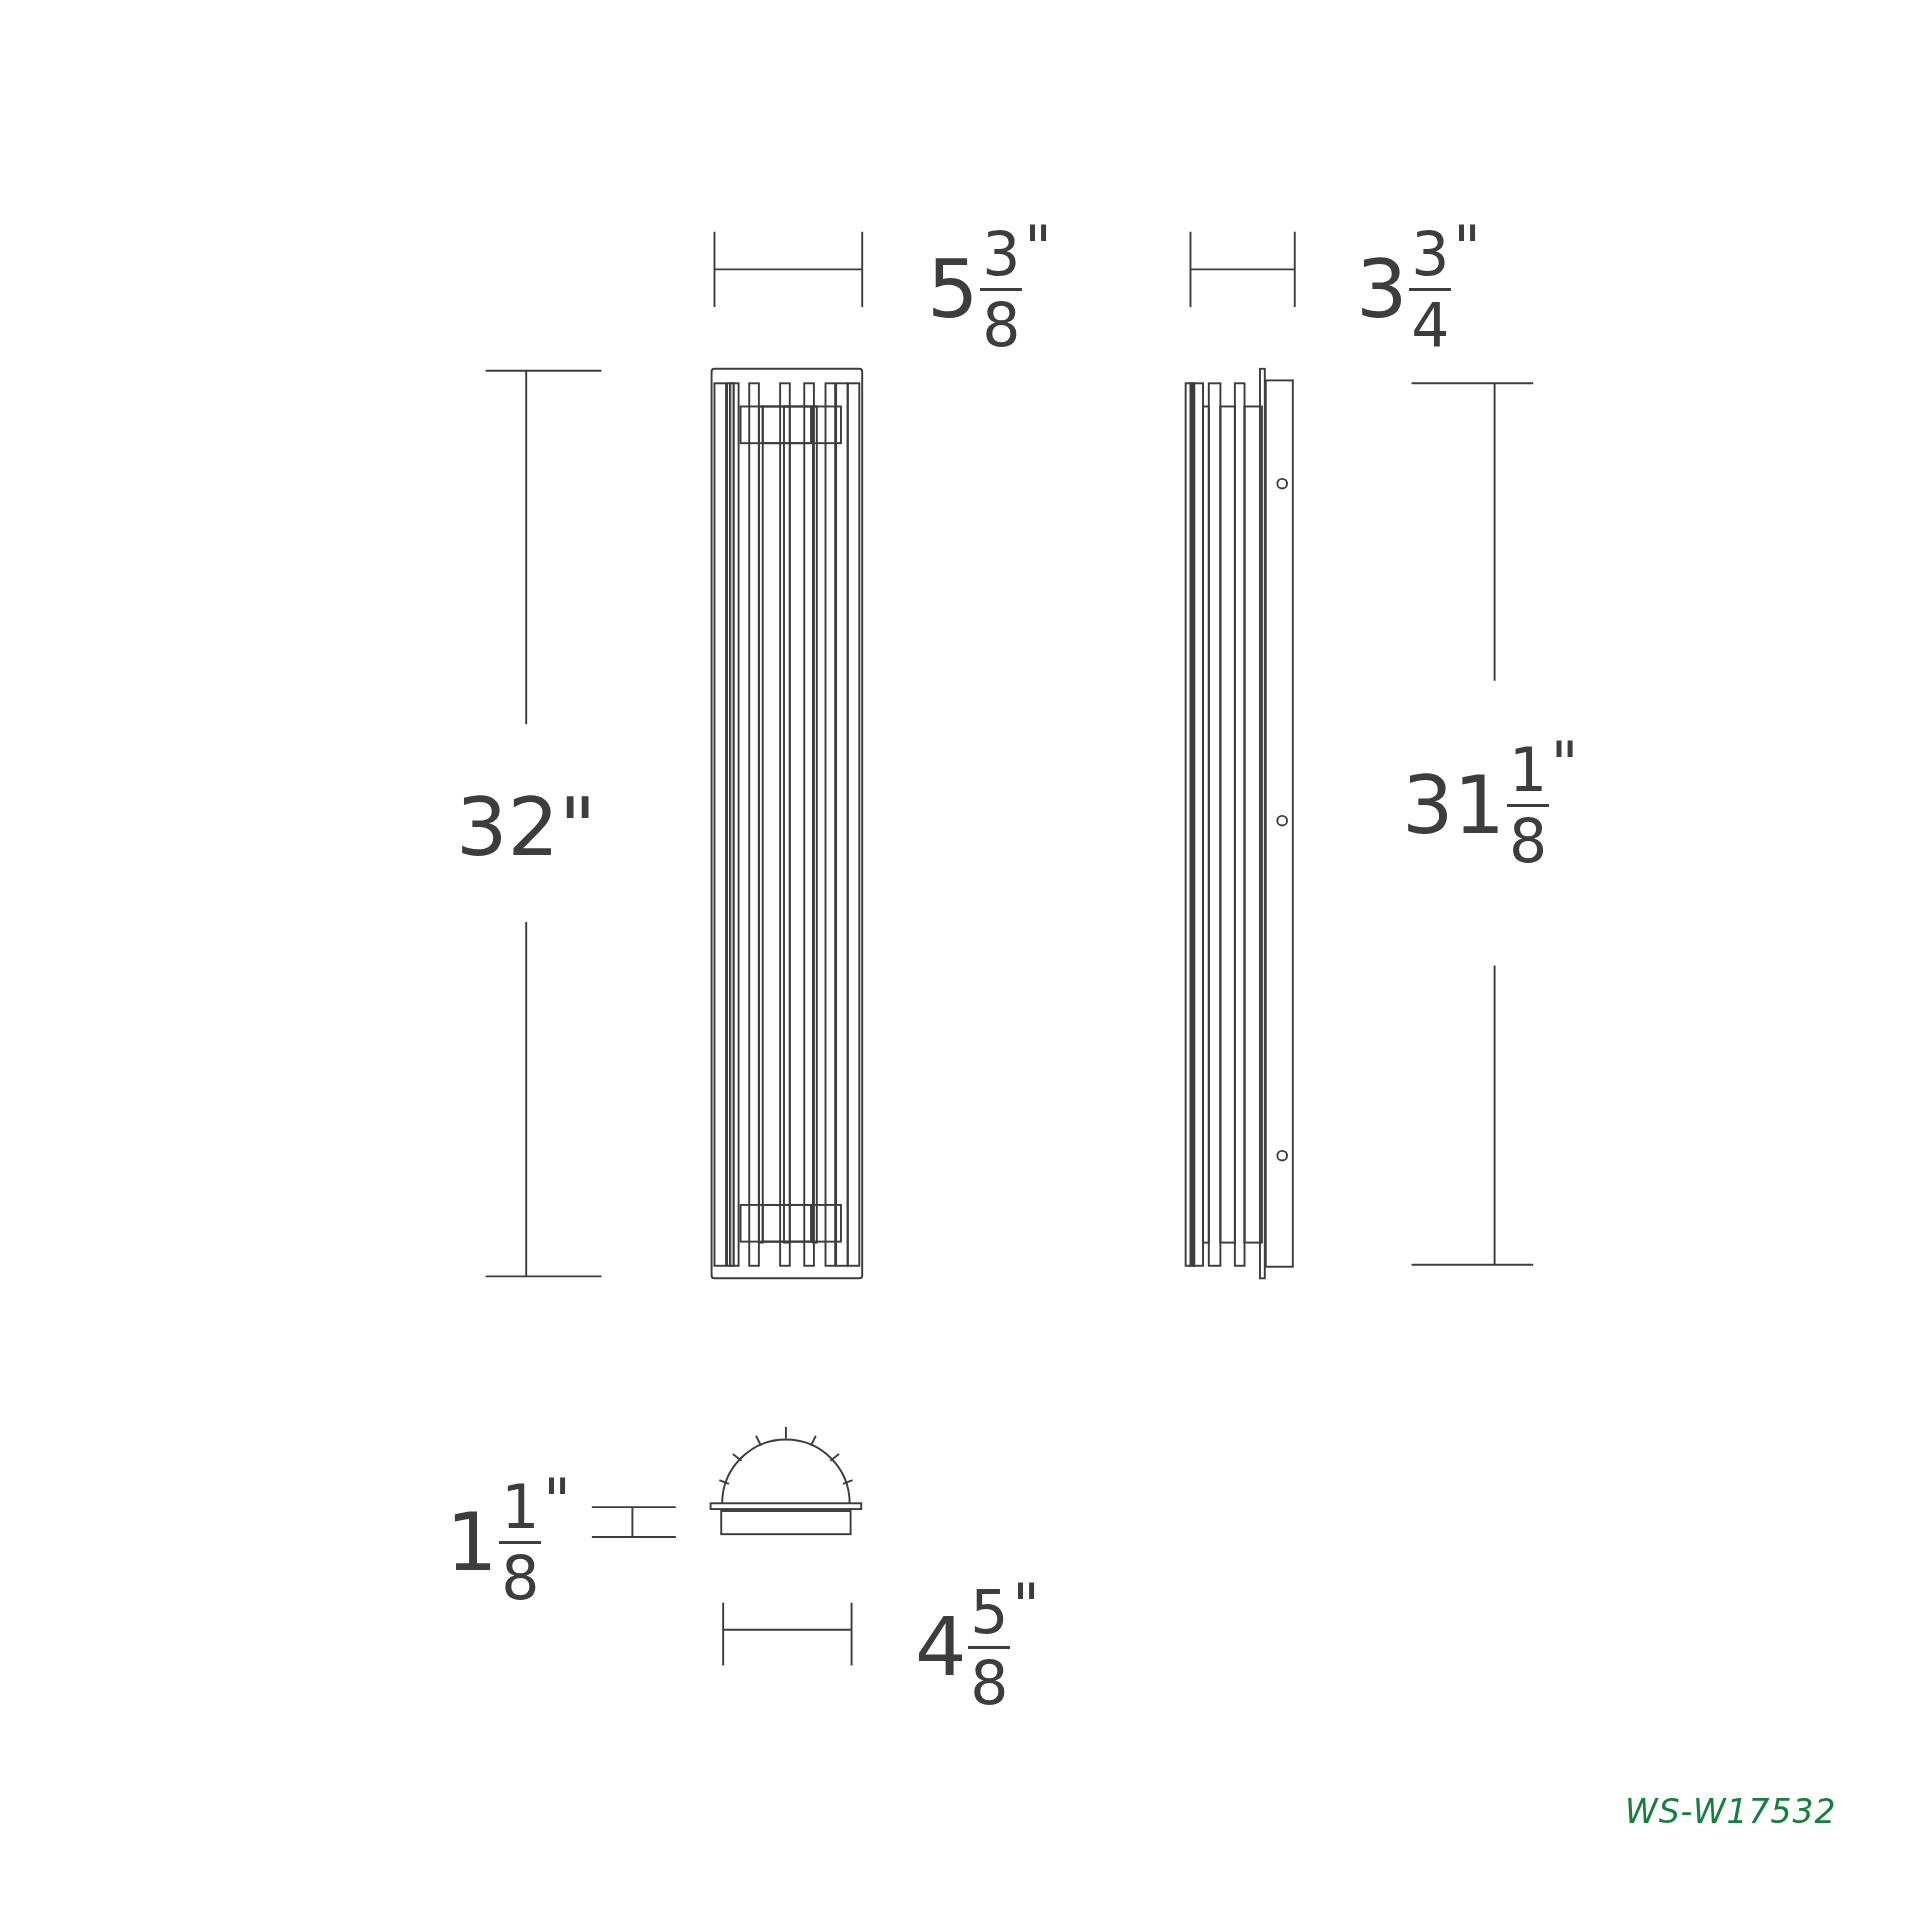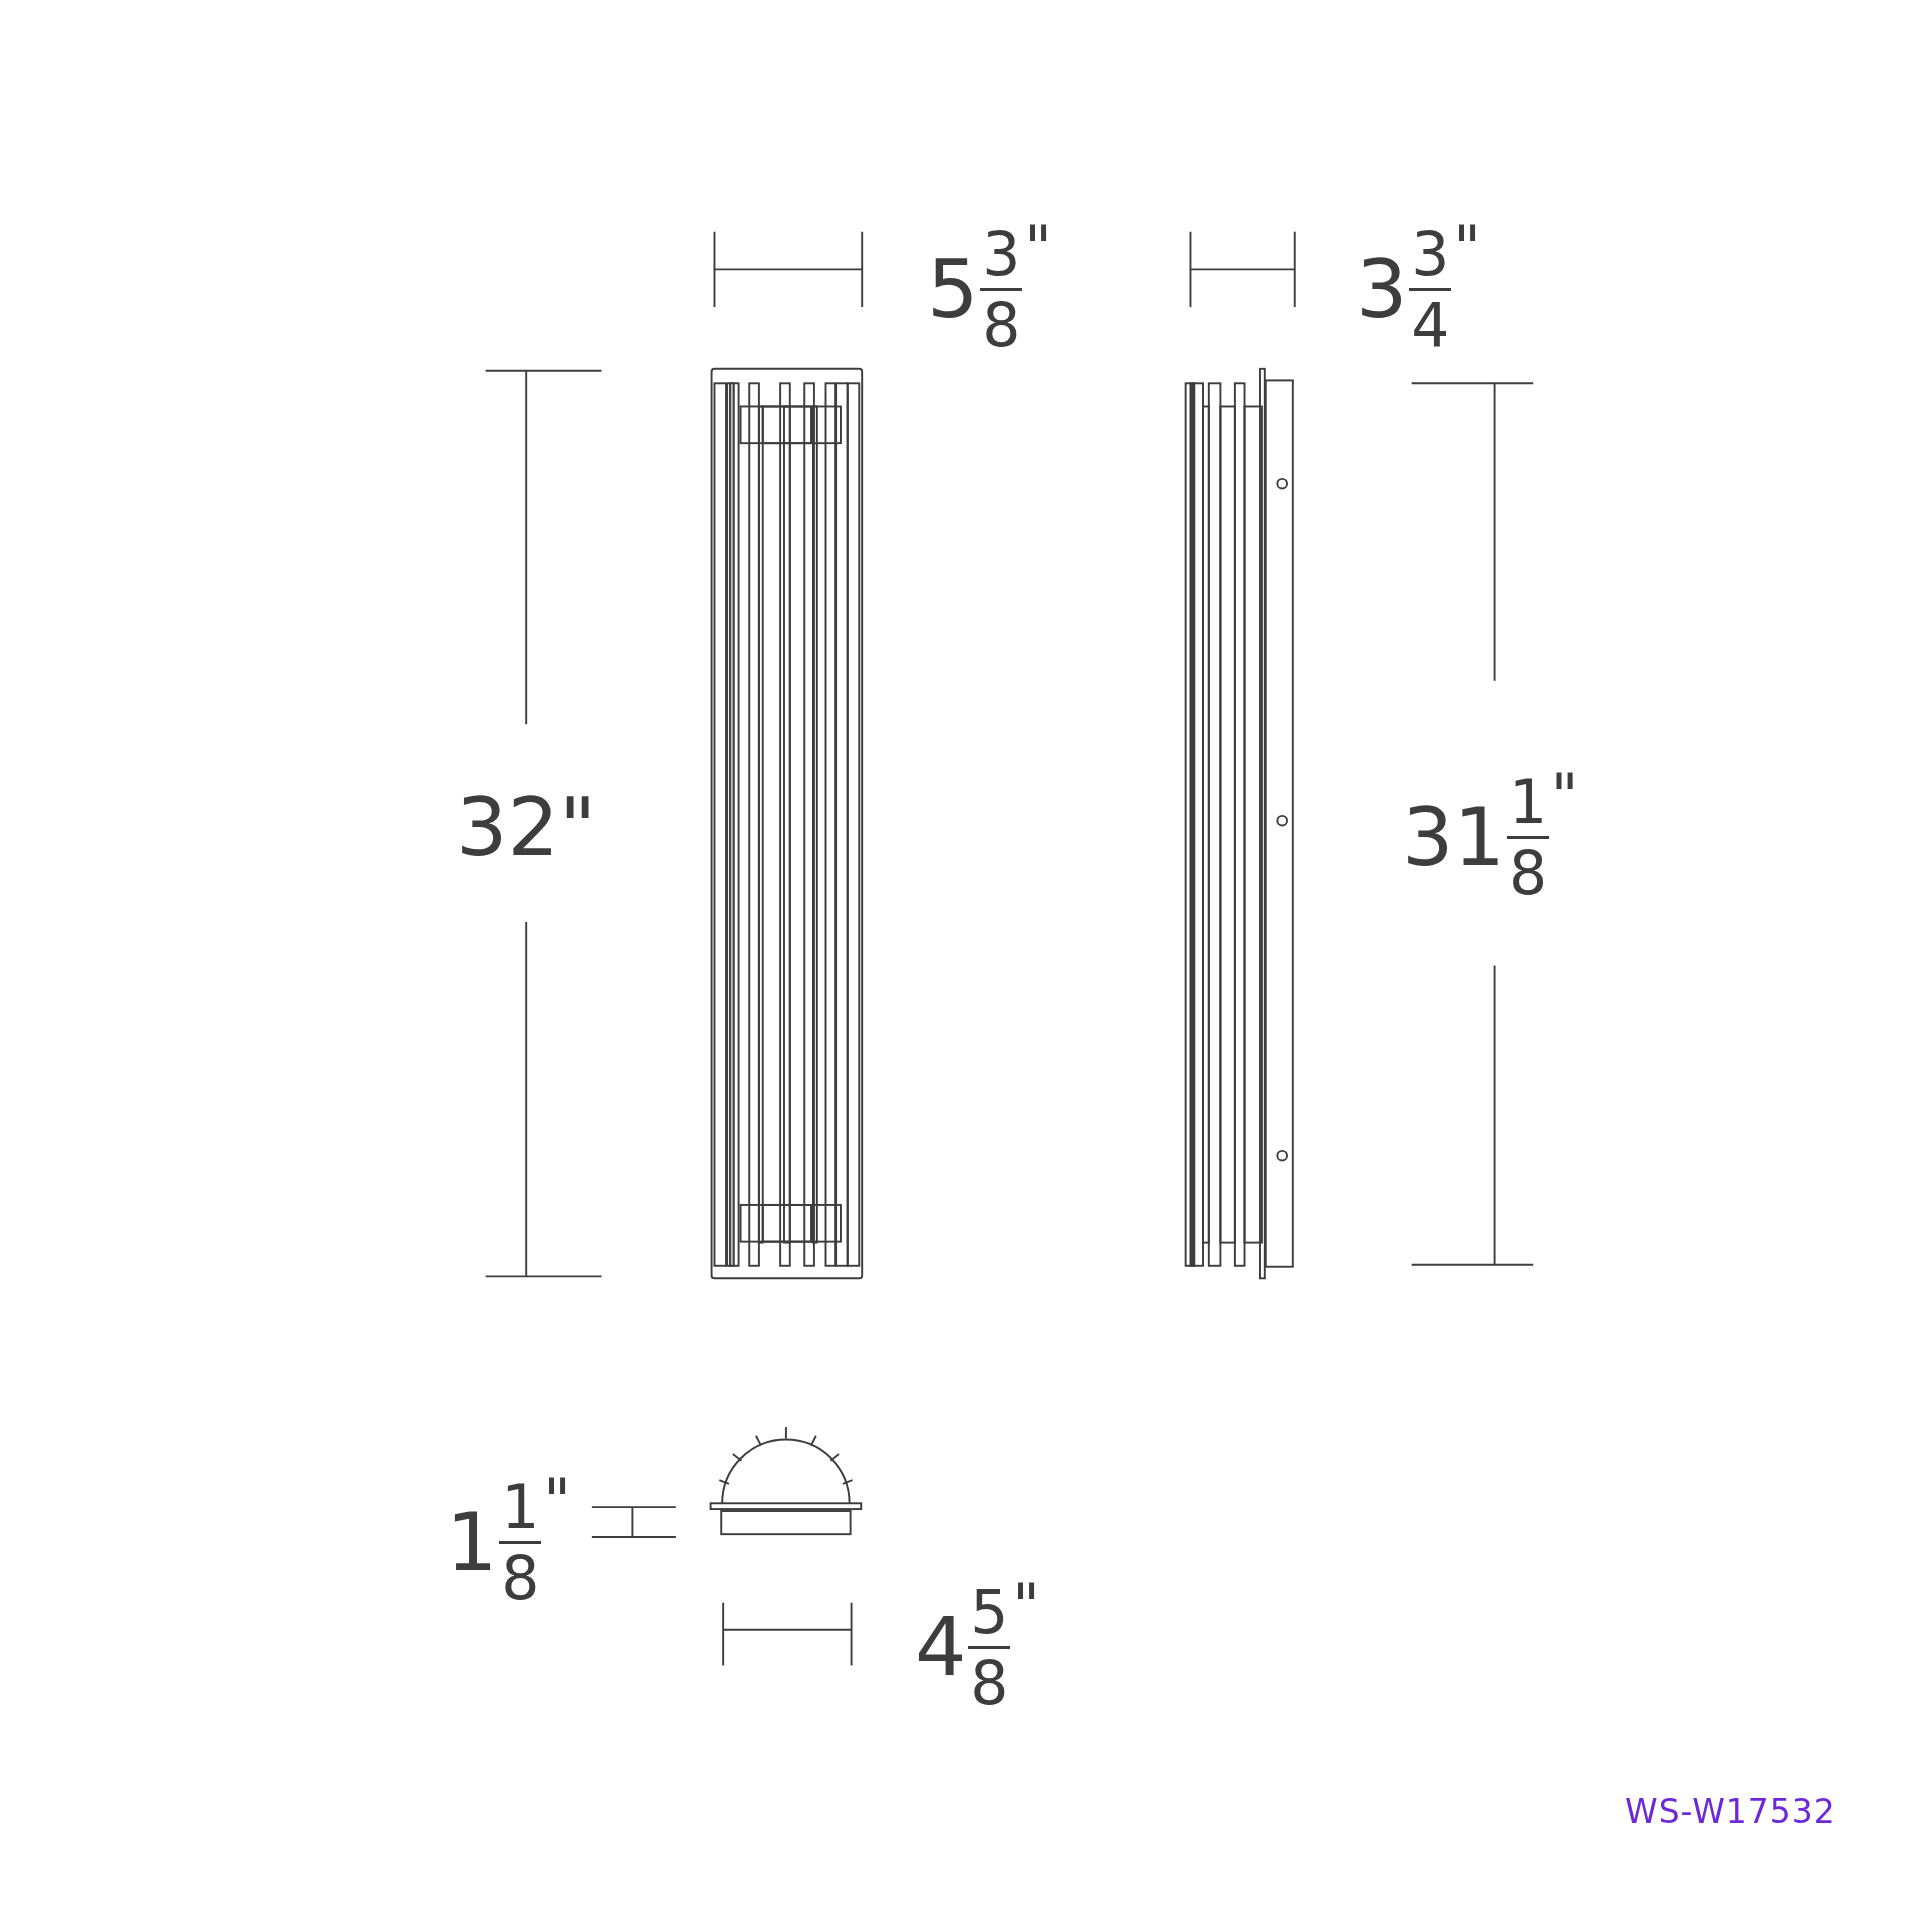--- a/index.html
+++ b/index.html
@@ -5,21 +5,21 @@
   html, body { margin: 0; padding: 0; background: #ffffff; }
   body { width: 1931px; height: 1931px; position: relative; overflow: hidden;
          font-family: "DejaVu Sans", "Liberation Sans", sans-serif; color: #3b3b3b; }
   svg.drawing { position: absolute; left: 0; top: 0; }
   .dim { position: absolute; color: #3d3d3d; line-height: 1; white-space: nowrap; }
   .whole { font-size: 81px; display: inline-block; vertical-align: middle; }
   .frac { display: inline-flex; flex-direction: column; align-items: center; vertical-align: middle; margin: 0 1.9px; }
   .frac .num, .frac .den { font-size: 60px; line-height: 1; }
   .frac .bar { width: 42px; height: 2.9px; background: #3d3d3d; margin: 3.9px 0; }
   .inch { font-size: 60px; display: inline-block; vertical-align: top; margin-top: -5.8px; }
-  .model { position: absolute; left: 1625px; top: 1792px; font-size: 33px; color: #6d28d9; letter-spacing: 1px; }
+  .model { position: absolute; left: 1625px; top: 1792px; font-size: 33px; color: #15803d; letter-spacing: 1px; font-style: italic; }
   .big { font-size: 81px; }
 </style>
 </head>
 <body>
 
 <svg class="drawing" width="1931" height="1931" viewBox="0 0 2000 2000" xmlns="http://www.w3.org/2000/svg">
   <g stroke="#3d3d3d" stroke-width="2" fill="none">
 
     <g>
       <line x1="740" y1="240" x2="740" y2="318"></line>
@@ -122,21 +122,21 @@
 <div class="dim" style="left:1356px; top:224px;">
   <span class="whole">3</span><span class="frac">
       <span class="num">3</span>
       <span class="bar"></span>
       <span class="den">4</span>
     </span><span class="inch">"</span>
 </div>
 
 <div class="dim big" style="left:456px; top:787px;">32"</div>
 
-<div class="dim" style="left:1402px; top:772px;text-align:right;">
+<div class="dim" style="left:1402px; top:740px;text-align:right;">
   <span class="whole">31</span><span class="frac">
       <span class="num">1</span>
       <span class="bar"></span>
       <span class="den">8</span>
     </span><span class="inch">"</span>
 </div>
 
 <div class="dim" style="left:446px; top:1477px;">
   <span class="whole">1</span><span class="frac">
       <span class="num">1</span>

